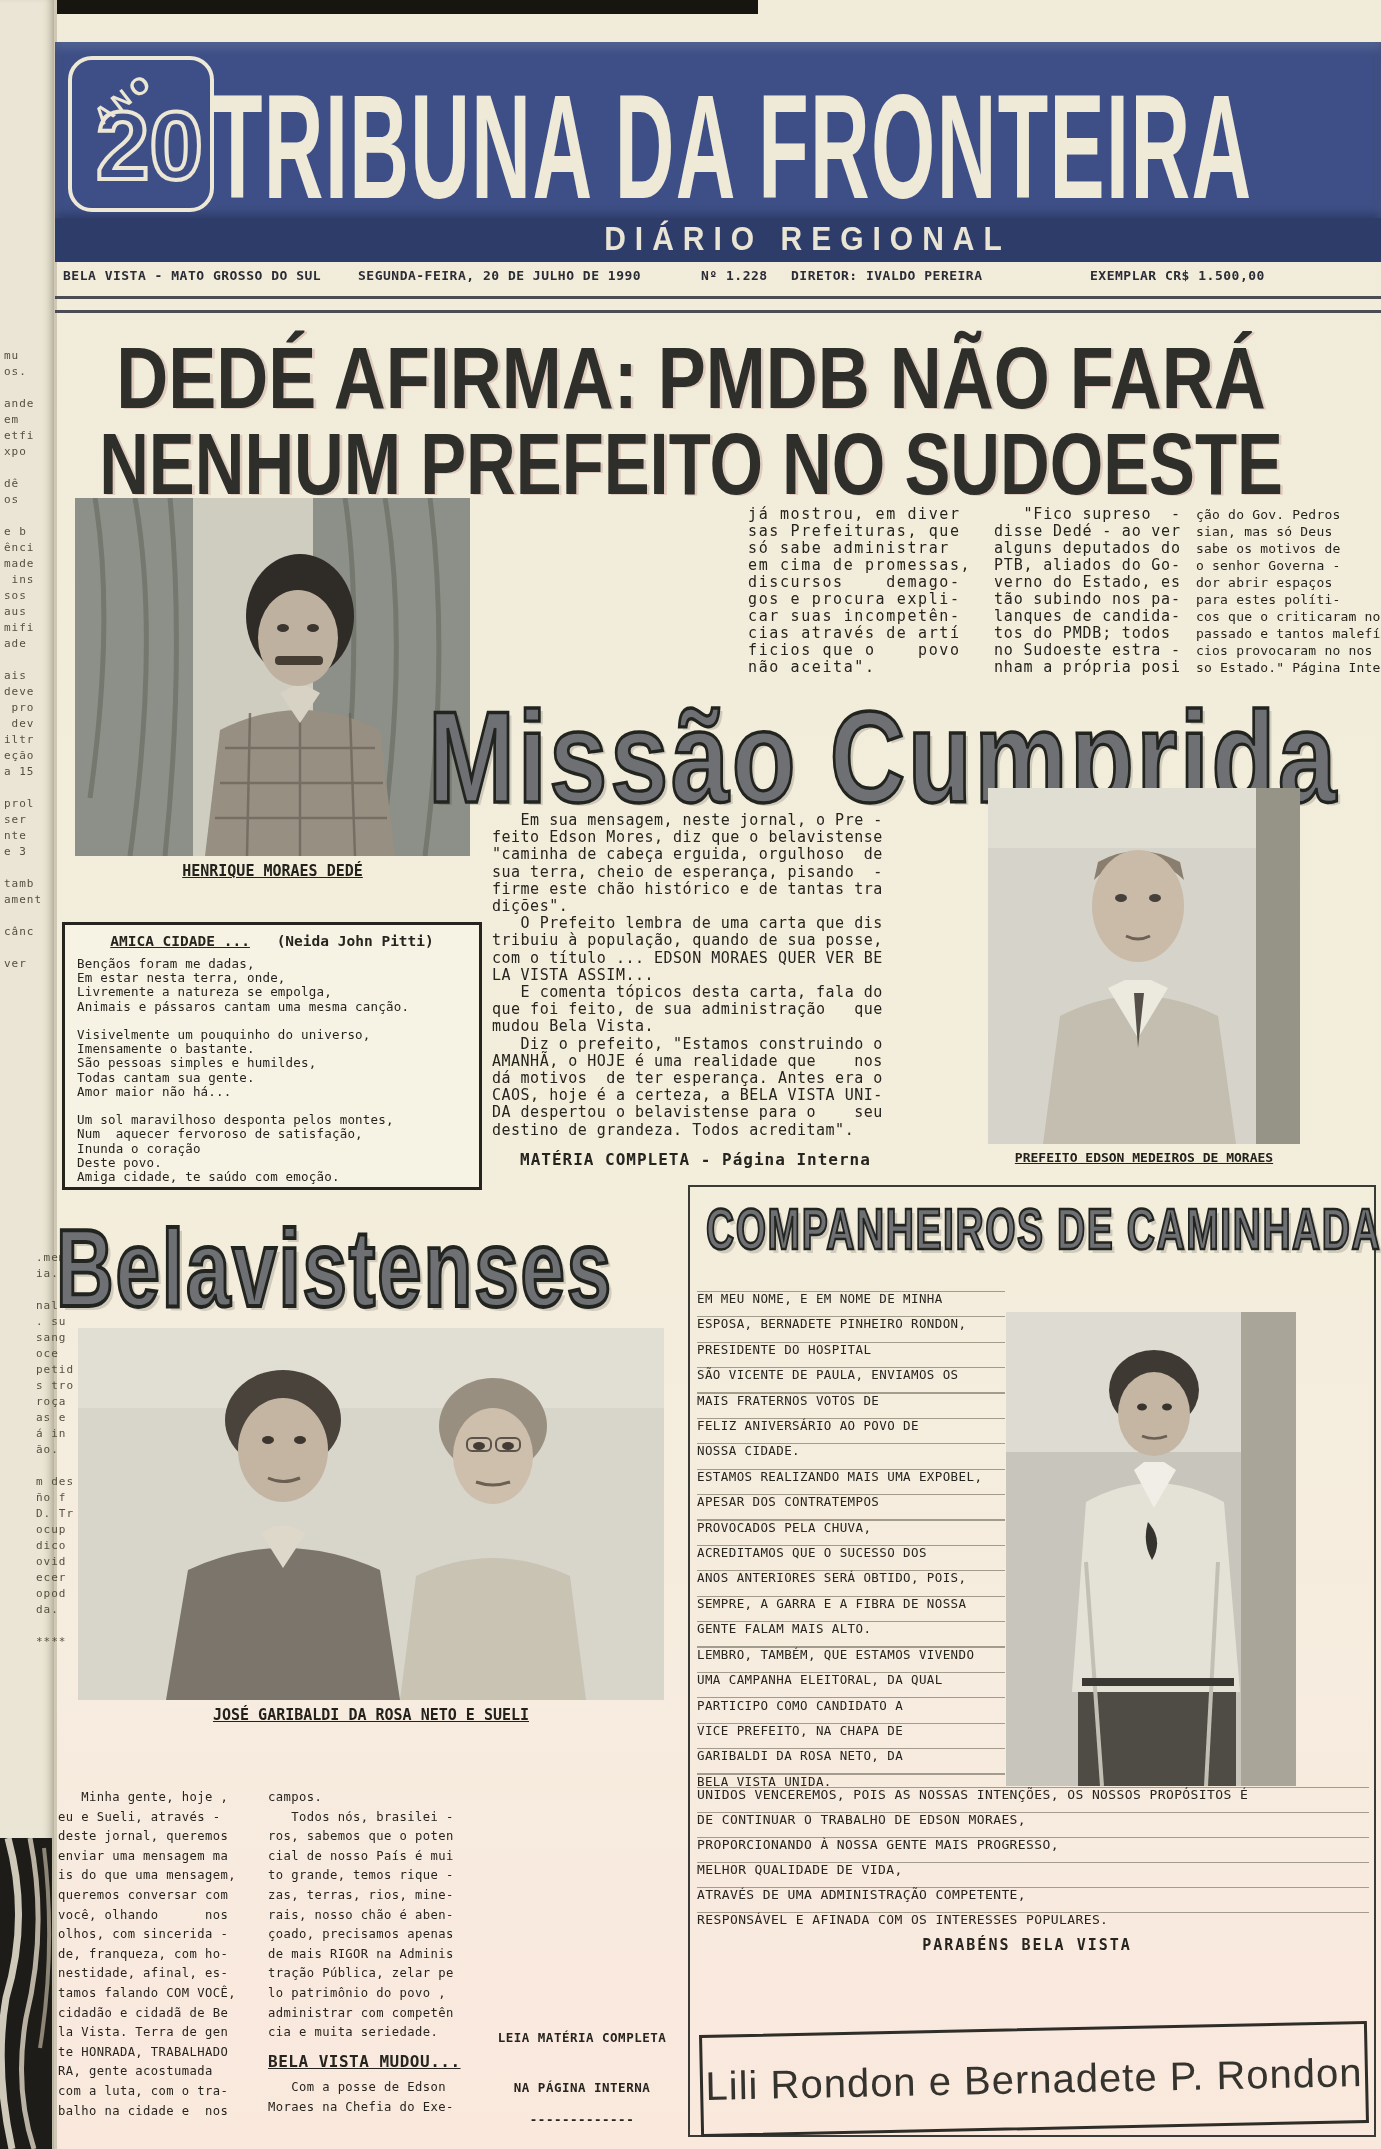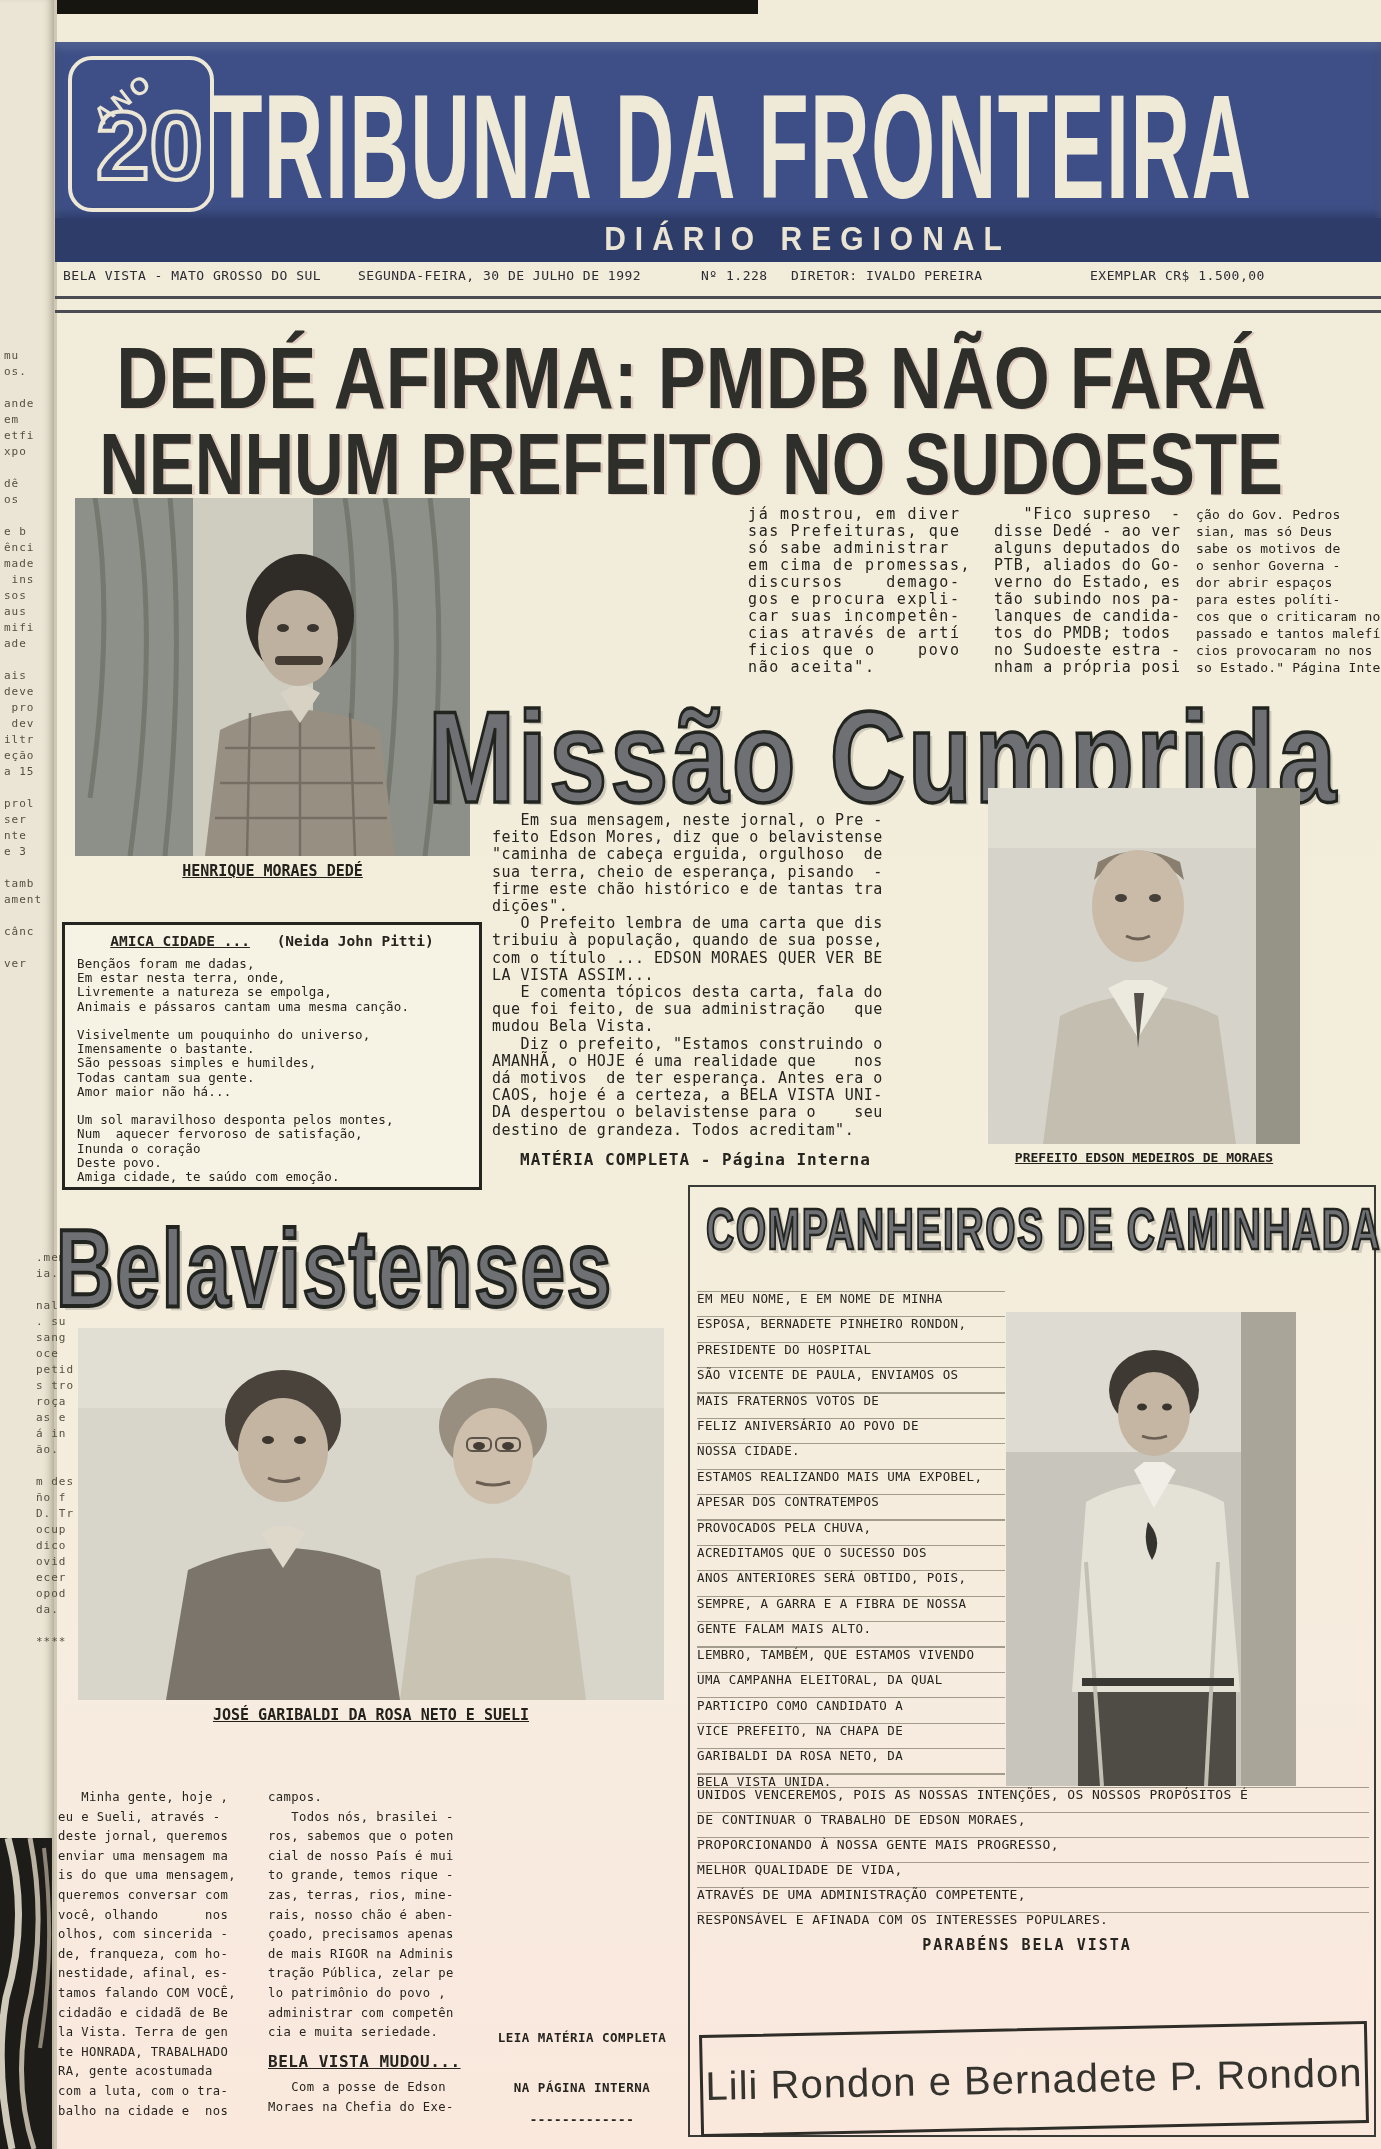--- a/index.html
+++ b/index.html
@@ -31,21 +31,21 @@
     color:#ece6d4;font-weight:bold;font-size:25px;letter-spacing:4px;}
   .ano-num{position:absolute;left:24px;top:38px;font-size:96px;font-weight:bold;line-height:96px;
     color:transparent;-webkit-text-stroke:4px #ece6d4;}
   .mast-title{left:212px;top:52px;font-size:118px;font-weight:bold;line-height:150px;white-space:nowrap;
     color:#efe9d7;transform:scale(0.70,1.26);transform-origin:left top;letter-spacing:2px;}
   .sub-band{left:55px;top:218px;width:1326px;height:44px;background:#2d3c68;}
   .sub-band span{position:absolute;left:50%;top:4px;transform:translateX(-28%) scaleY(1.12);
     color:#e9e4d4;font-weight:bold;font-size:30px;letter-spacing:9px;white-space:nowrap;}
 
   
-  .dateline{left:55px;top:268px;width:1326px;height:24px;font-weight:normal;font-size:13px;color:#2c2c36;}
+  .dateline{left:55px;top:268px;width:1326px;height:24px;font-weight:bold;font-size:13px;color:#2c2c36;}
   .dateline span{position:absolute;top:0;white-space:nowrap;letter-spacing:.5px;}
   .dl-a{left:8px;} .dl-b{left:303px;} .dl-c{left:646px;} .dl-d{left:736px;} .dl-e{left:1035px;}
   .rule2{left:55px;top:296px;width:1326px;height:11px;border-top:3px solid #4c4c54;border-bottom:3px solid #4c4c54;}
 
   
   .hl{left:50%;white-space:nowrap;font-weight:bold;font-size:80px;color:#2e2e2a;
       font-family:"Liberation Sans","DejaVu Sans",sans-serif;
       text-shadow:3px 1px 0 rgba(140,60,60,.18);}
   .hl1{top:332px;transform:translateX(-50%) scale(0.90,1.10);}
   .hl2{top:418px;transform:translateX(-50%) scale(0.86,1.10);}
@@ -181,21 +181,21 @@
       <span class="ano-num sans">20</span>
     </div>
     <div class="abs mast-title sans">TRIBUNA DA FRONTEIRA</div>
     <div class="abs sub-band">
       <span class="sans">DIÁRIO REGIONAL</span>
     </div>
   </header>
 
   <div class="abs dateline">
     <span class="dl-a">BELA VISTA - MATO GROSSO DO SUL</span>
-    <span class="dl-b">SEGUNDA-FEIRA, 30 DE JULHO DE 1992</span>
+    <span class="dl-b">SEGUNDA-FEIRA, 20 DE JULHO DE 1990</span>
     <span class="dl-c">Nº 1.228</span>
     <span class="dl-d">DIRETOR: IVALDO PEREIRA</span>
     <span class="dl-e">EXEMPLAR CR$ 1.500,00</span>
   </div>
   <div class="abs rule2"></div>
 
   <div class="abs hl hl1">DEDÉ AFIRMA: PMDB NÃO FARÁ</div>
   <div class="abs hl hl2">NENHUM PREFEITO NO SUDOESTE</div>
 
   <figure class="abs" style="left:75px;top:498px;">

